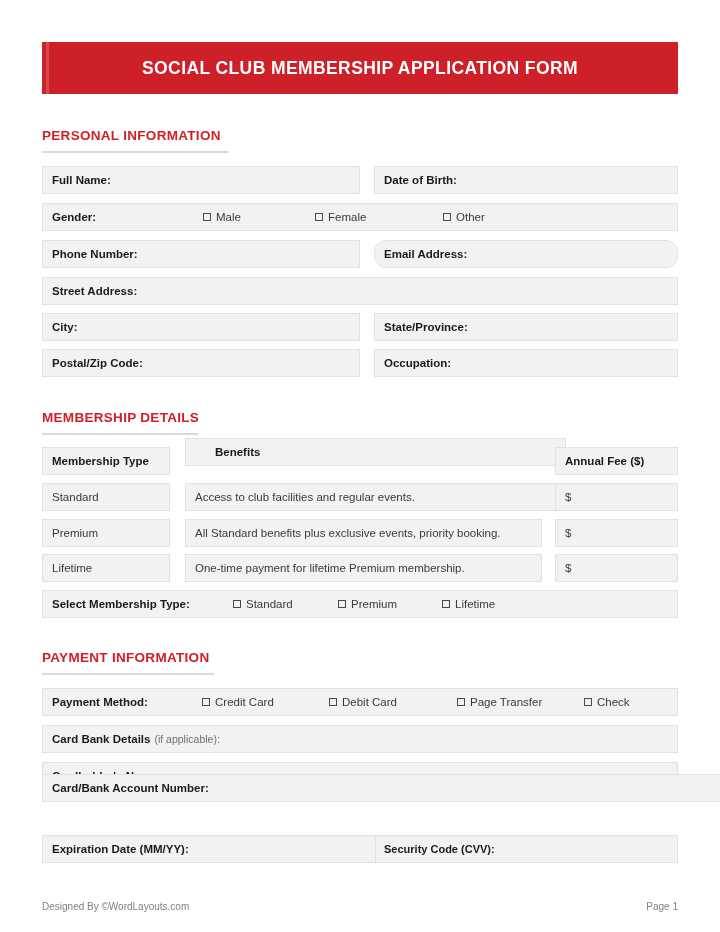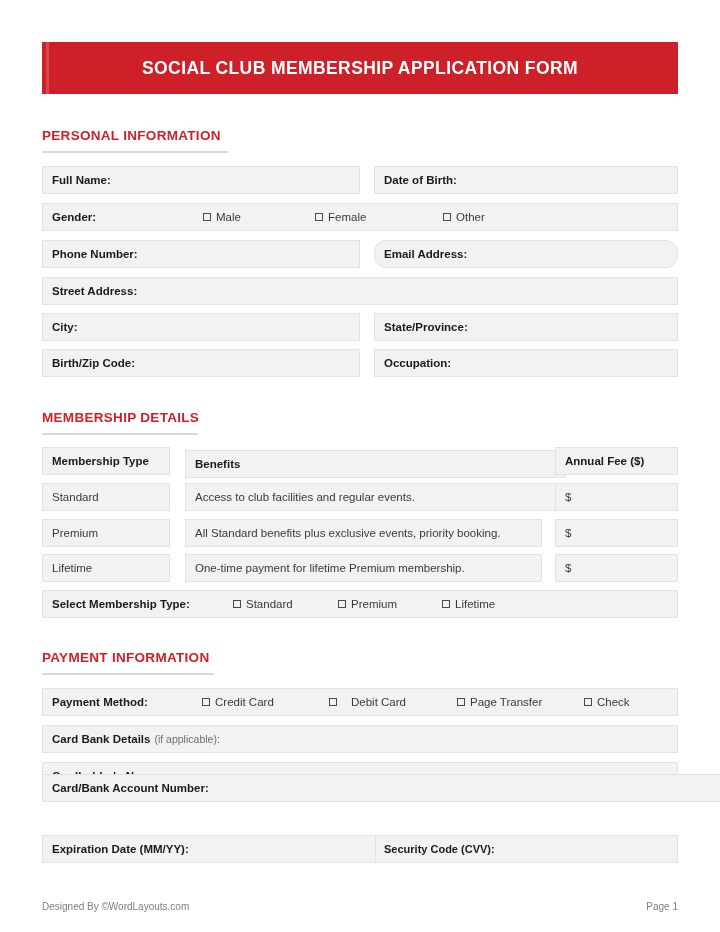--- a/index.html
+++ b/index.html
@@ -206,35 +206,35 @@
   </div>
 
   <div class="fld" style="left:42px; top:313px; width:318px;">
     <span class="lbl">City:</span>
   </div>
   <div class="fld" style="left:374px; top:313px; width:304px;">
     <span class="lbl">State/Province:</span>
   </div>
 
   <div class="fld" style="left:42px; top:349px; width:318px;">
-    <span class="lbl">Birth/Zip Code:</span>
+    <span class="lbl">Postal/Zip Code:</span>
   </div>
   <div class="fld" style="left:374px; top:349px; width:304px;">
     <span class="lbl">Occupation:</span>
   </div>
 
   <div class="section-head" style="top:410px;">
     <span class="label">MEMBERSHIP DETAILS</span>
     <span class="rule rule-w2"></span>
   </div>
 
   <div class="fld hdrcell" style="left:42px; top:447px; width:128px;">
     <span class="lbl">Membership Type</span>
   </div>
-  <div class="fld hdrcell" style="left:185px; top:450px; width:381px;">
+  <div class="fld hdrcell" style="left:185px; top:438px; width:381px;padding-left:20px;">
     <span class="lbl">Benefits</span>
   </div>
   <div class="fld hdrcell" style="left:555px; top:447px; width:123px;">
     <span class="lbl">Annual Fee ($)</span>
   </div>
 
   <div class="fld" style="left:42px; top:483px; width:128px;">
     <span class="plain">Standard</span>
   </div>
   <div class="fld" style="left:185px; top:483px; width:426px;">
@@ -284,21 +284,21 @@
     <span class="label">PAYMENT INFORMATION</span>
     <span class="rule rule-w3"></span>
   </div>
 
   <div class="fld" style="left:42px; top:688px; width:636px;">
     <span class="lbl">Payment Method:</span>
     <span class="cbx" style="left:159px;">
       <span class="box"></span>
       <span>Credit Card</span>
     </span>
-    <span class="cbx" style="left:286px;gap:9px;">
+    <span class="cbx" style="left:286px;">
       <span class="box"></span>
       <span>Debit Card</span>
     </span>
     <span class="cbx" style="left:414px;">
       <span class="box"></span>
       <span>Page Transfer</span>
     </span>
     <span class="cbx" style="left:541px;">
       <span class="box"></span>
       <span>Check</span>

